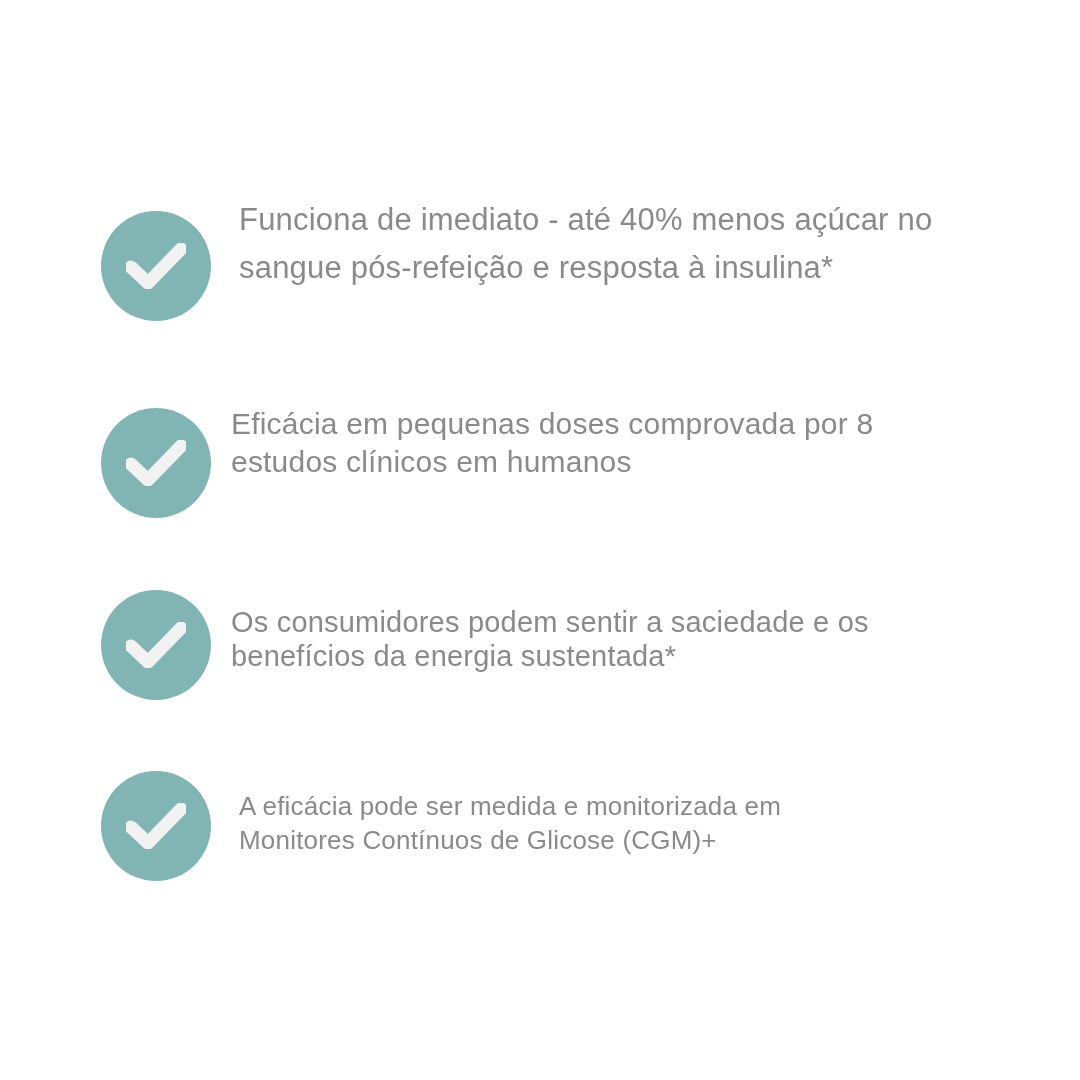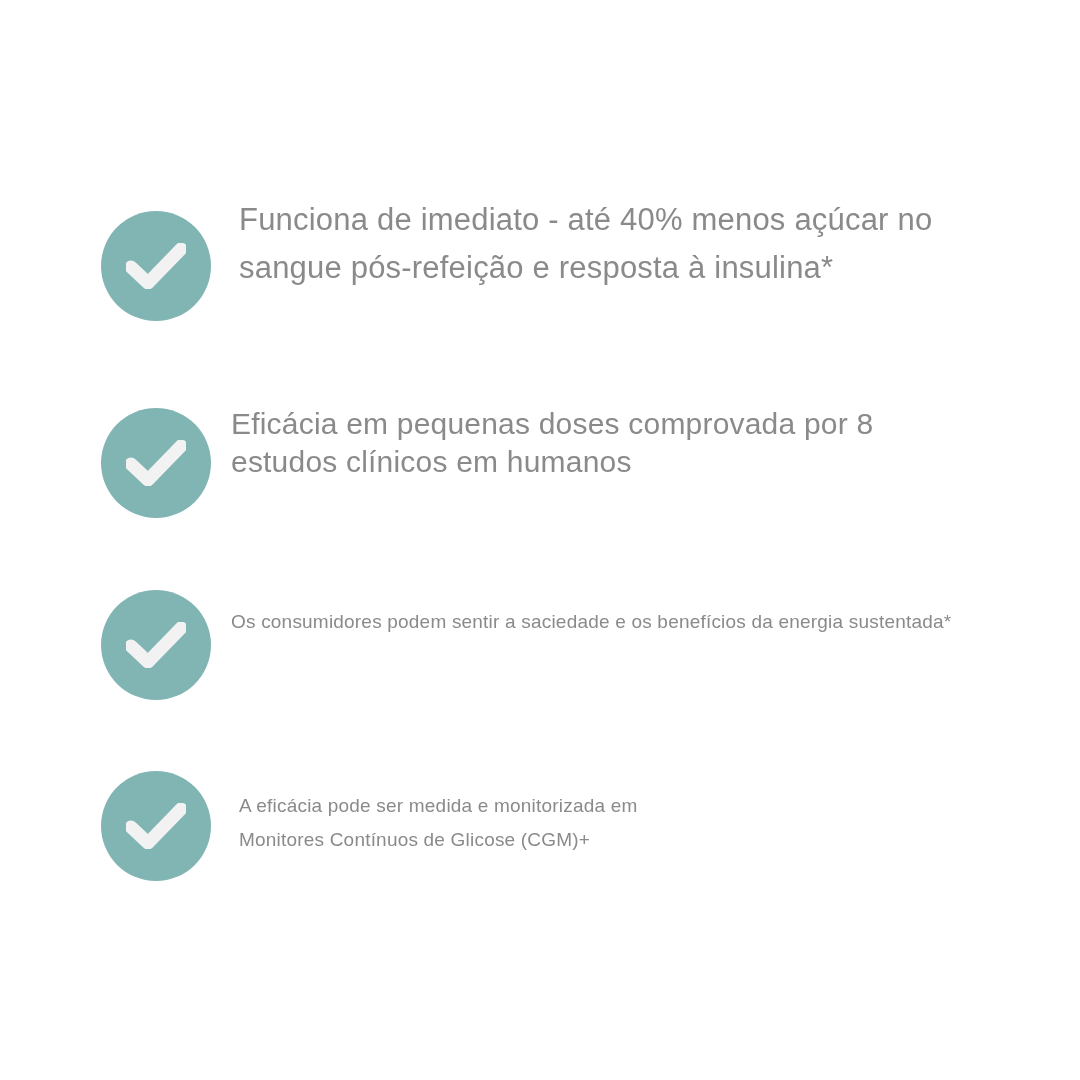--- a/index.html
+++ b/index.html
@@ -68,32 +68,32 @@
     font-size: 30px;
     line-height: 38px;
     width: 760px;
   }
 
   
   .item-3 { left: 101px; top: 590px; }
   .item-3 .check-badge { width: 110px; height: 110px; margin-top: 0px; }
   .item-3 .benefit-text {
     margin-left: 20px;
-    font-size: 19px;
+    font-size: 29px;
     line-height: 34px;
     width: 760px;
     padding-top: 15px;
   }
 
   
   .item-4 { left: 101px; top: 771px; }
   .item-4 .check-badge { width: 110px; height: 110px; margin-top: 0px; }
   .item-4 .benefit-text {
     margin-left: 28px;
-    font-size: 19px;
+    font-size: 26px;
     line-height: 34px;
     width: 760px;
     padding-top: 18px;
   }
 </style>
 </head>
 <body>
 
 <div class="benefits-list">
 

